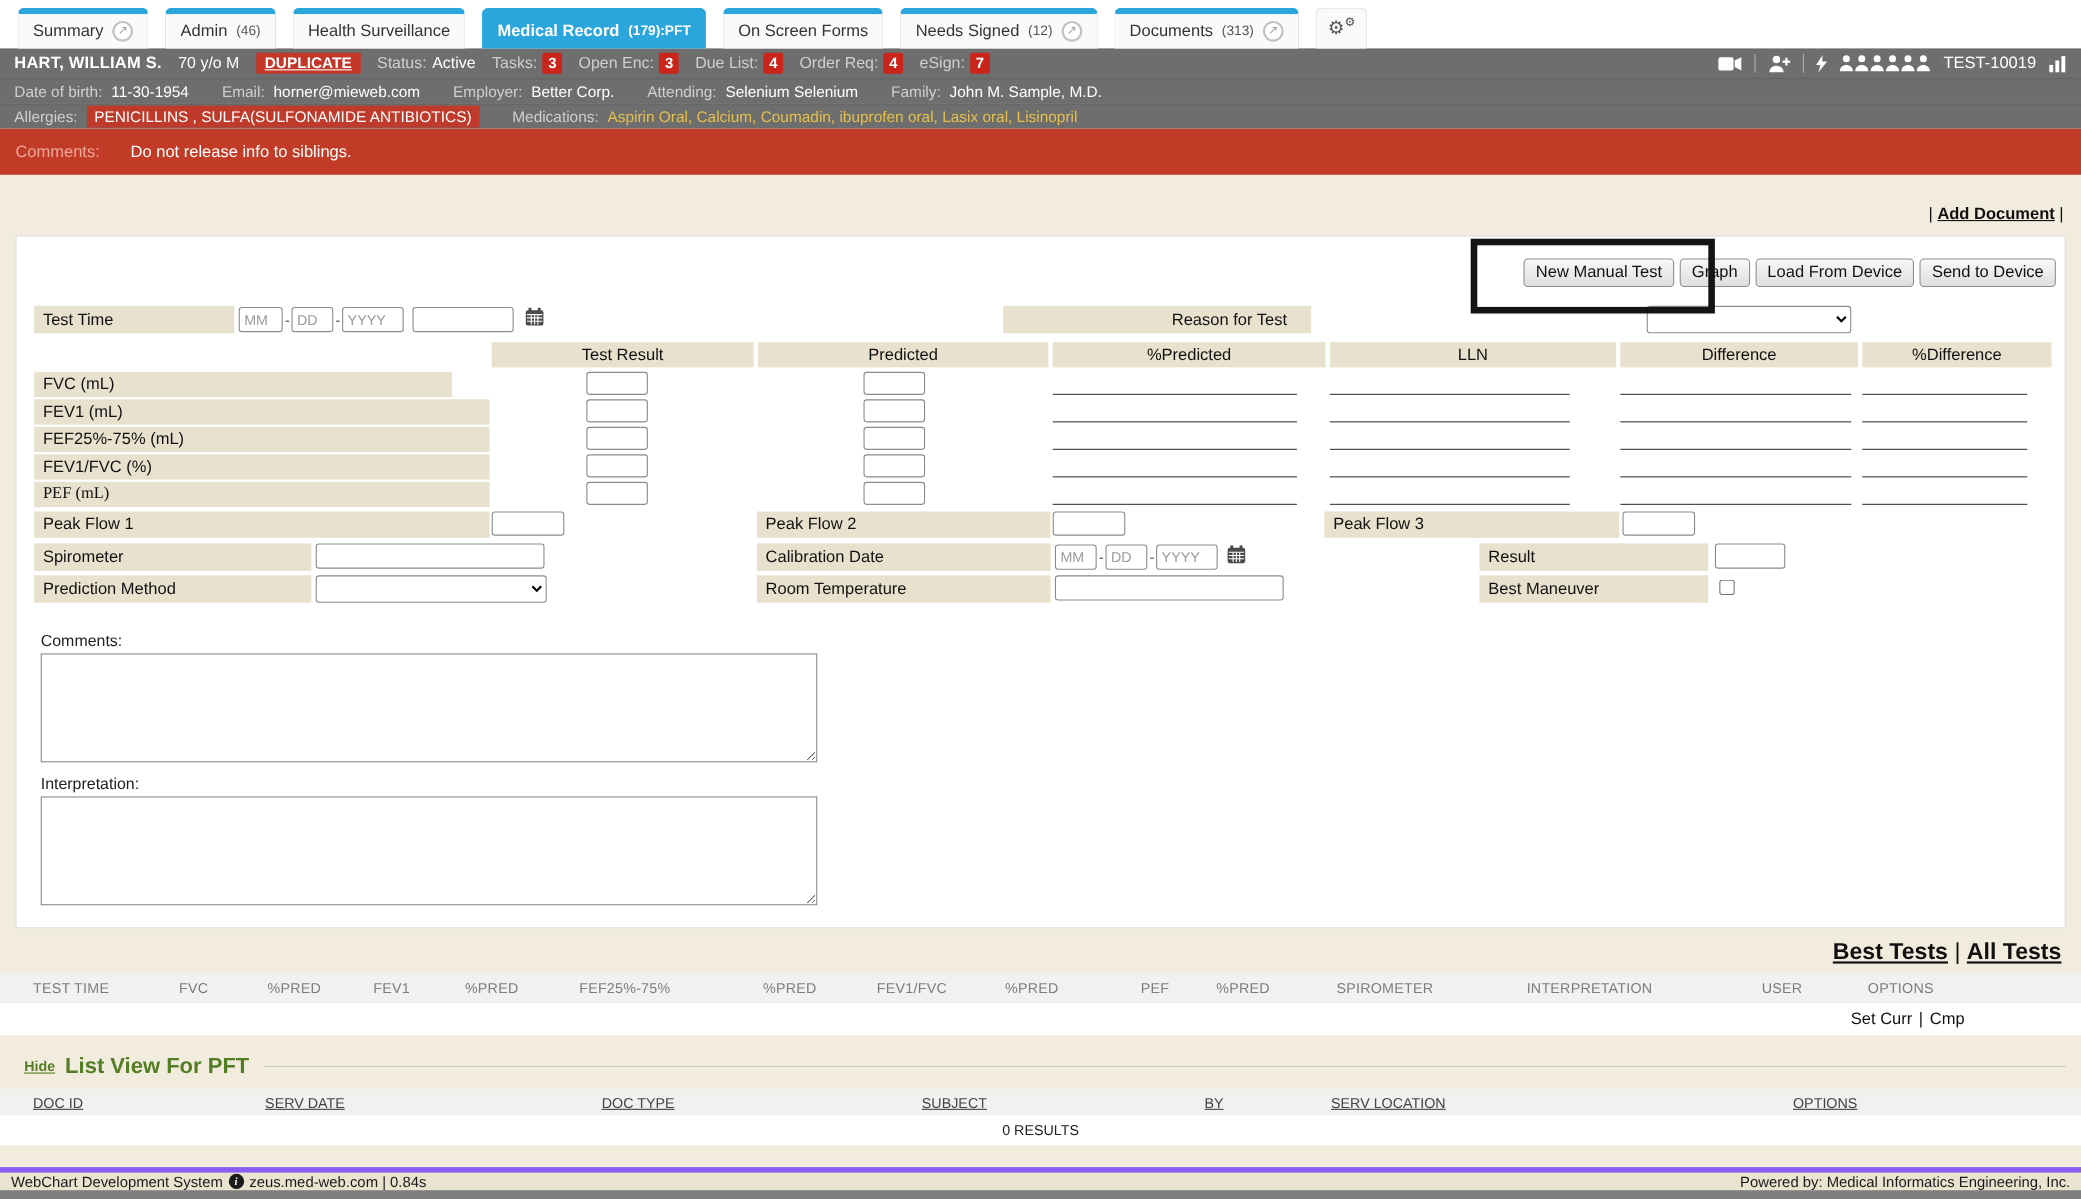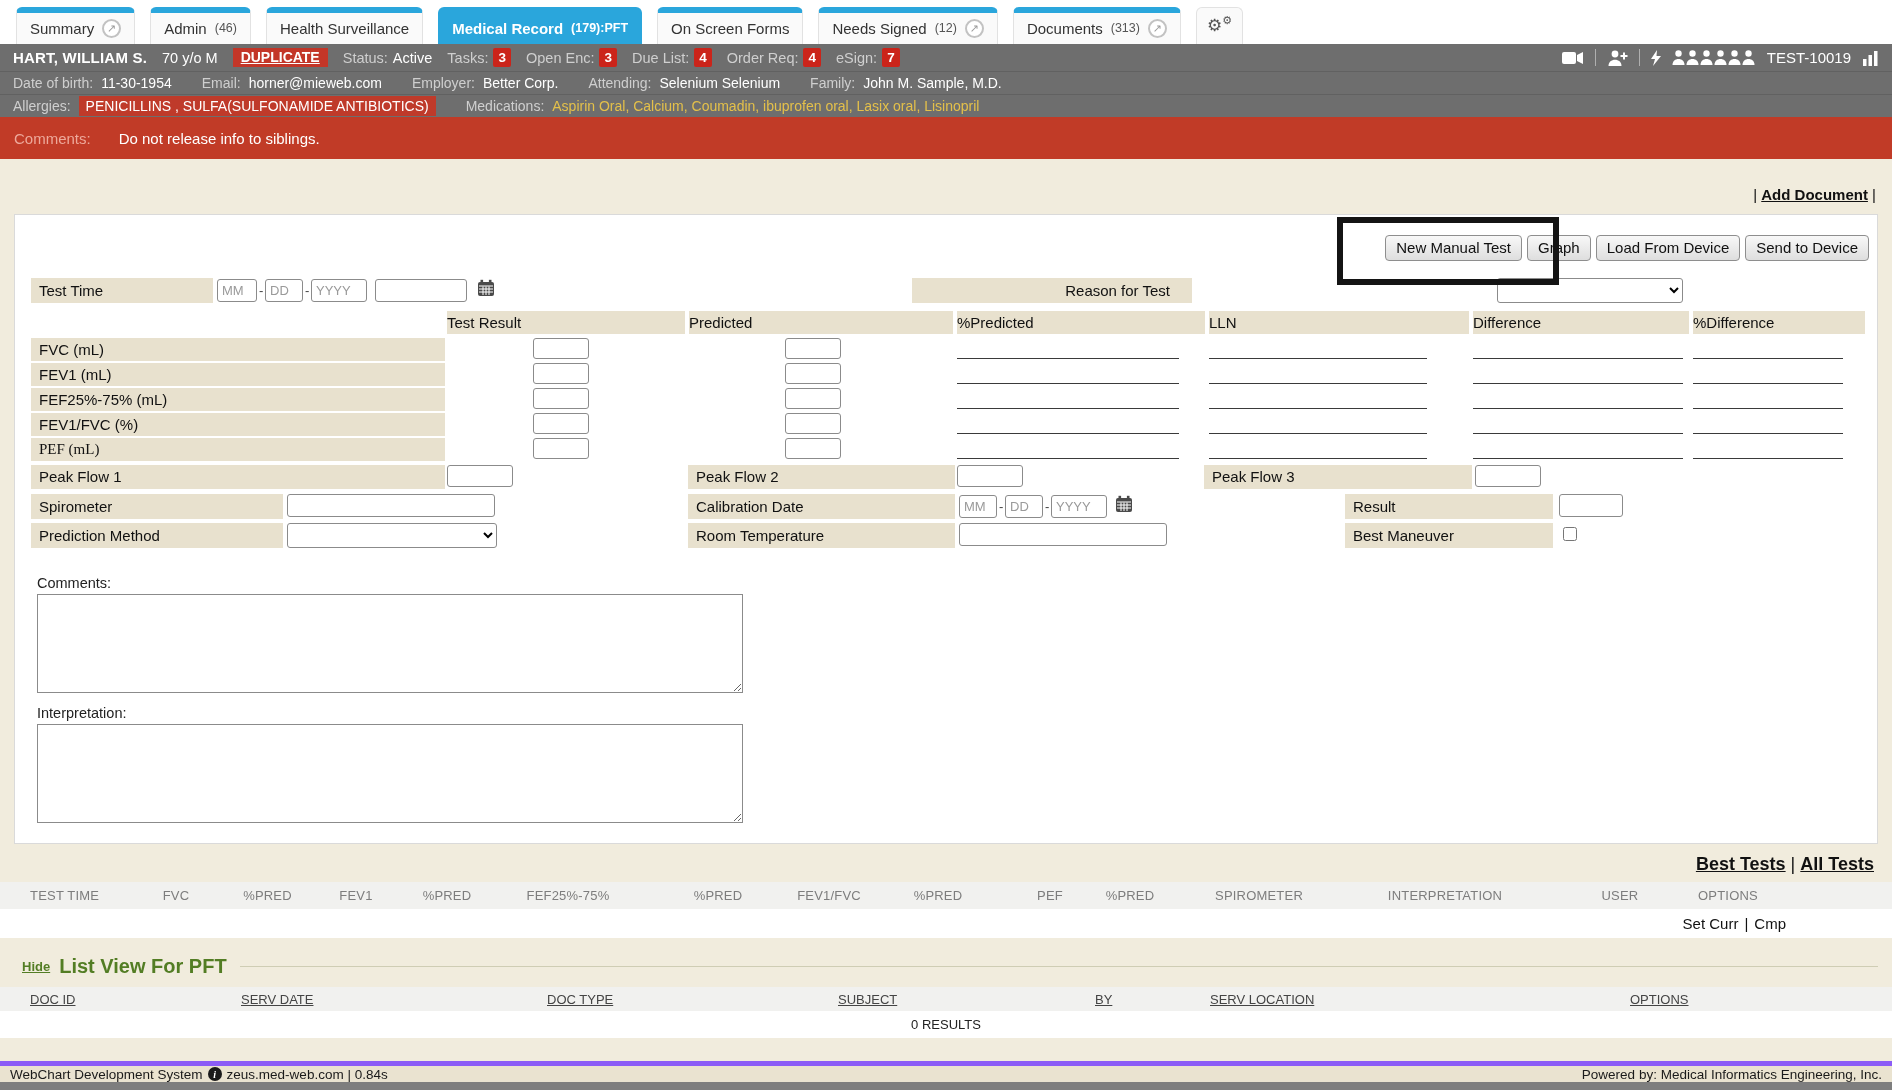--- a/index.html
+++ b/index.html
@@ -64,33 +64,33 @@
 
   .btnrow { position:absolute; top:20px; right:8px; display:flex; gap:5px; z-index:3; }
   .btn {
     font-family:"Liberation Sans", sans-serif;
     font-size:15px; padding:3px 10px 4px; color:#111;
     background:linear-gradient(#f8f8f8,#dedede); border:1px solid #8e8e8e; border-radius:4px; cursor:pointer; white-space:nowrap;
   }
 
   .flabel { position:absolute; background:#e8e1ce; font-size:15px; line-height:25px; padding-left:8px; height:25px; white-space:nowrap; }
   .flabel.r { text-align:right; padding-right:22px; }
-  .fhdr { position:absolute; background:#e8e1ce; font-size:15px; line-height:23px; height:23px; }
+  .fhdr { position:absolute; background:#e8e1ce; font-size:15px; line-height:23px; height:23px; text-align:center; }
   .ti { position:absolute; height:23px; border:1px solid #8b8b8b; border-radius:3px; font-size:13px; padding:0 4px; font-family:"Liberation Sans",sans-serif; color:#111; }
   .ti::placeholder { color:#9a9a9a; }
   .dash { position:absolute; font-size:13px; color:#444; }
   .uline { position:absolute; border-bottom:1.5px solid #3a3a3a; height:20px; }
   .fsel { position:absolute; height:25px; font-size:13px; border:1px solid #8b8b8b; border-radius:3px; background:#fff; font-family:"Liberation Sans",sans-serif; }
   .cal { position:absolute; cursor:pointer; }
   .plain-lbl { position:absolute; font-size:14.5px; color:#222; }
   .ta { position:absolute; border:1px solid #8b8b8b; resize:both; font-family:"Liberation Sans",sans-serif; font-size:13px; padding:3px; }
   .cbx { position:absolute; width:14px; height:14px; }
 
   
-  .tests-links { text-align:right; margin:10px 18px 0; font-size:18px; }
+  .tests-links { text-align:right; margin:10px 18px 0; font-size:21px; }
   .tests-links a { color:#111; font-weight:bold; text-decoration:underline; cursor:pointer; }
   .res-hdr { margin-top:7px; background:#f1f1ef; height:27px; display:flex; align-items:center; padding-left:30px; font-size:13px; color:#7d7d7d; letter-spacing:.2px; }
   .res-hdr span { display:inline-block; }
   .rc { text-align:center; }
   .res-row { background:#fff; height:29px; display:flex; align-items:center; justify-content:flex-end; padding-right:106px; font-size:15px; }
   .res-row a { color:#111; text-decoration:none; cursor:pointer; }
 
   
   .lv-head { display:flex; align-items:center; margin:17px 14px 0 22px; gap:9px; }
   .lv-hide { color:#537d24; font-weight:bold; font-size:13px; text-decoration:underline; cursor:pointer; }
@@ -298,21 +298,21 @@
     <div class="flabel r" style="left:897px;top:63px;width:280px;">Reason for Test</div>
     <select class="fsel" style="left:1482px;top:63px;width:186px;"></select>
 
     <div class="fhdr" style="left:432px;top:96px;width:238px;">Test Result</div>
     <div class="fhdr" style="left:674px;top:96px;width:264px;">Predicted</div>
     <div class="fhdr" style="left:942px;top:96px;width:248px;">%Predicted</div>
     <div class="fhdr" style="left:1194px;top:96px;width:260px;">LLN</div>
     <div class="fhdr" style="left:1458px;top:96px;width:216px;">Difference</div>
     <div class="fhdr" style="left:1678px;top:96px;width:172px;">%Difference</div>
 
-    <div class="flabel" style="left:16px;top:123px;width:414px;height:23px;line-height:23px;">FVC (mL)</div>
+    <div class="flabel" style="left:16px;top:123px;width:380px;height:23px;line-height:23px;">FVC (mL)</div>
     <input class="ti" style="left: 518px; top: 123px; width: 56px; height: 21px;">
     <input class="ti" style="left: 770px; top: 123px; width: 56px; height: 21px;">
     <div class="uline" style="left:942px;top:124px;width:222px;"></div>
     <div class="uline" style="left:1194px;top:124px;width:218px;"></div>
     <div class="uline" style="left:1458px;top:124px;width:210px;"></div>
     <div class="uline" style="left:1678px;top:124px;width:150px;"></div>
 
     <div class="flabel" style="left:16px;top:148px;width:414px;height:23px;line-height:23px;">FEV1 (mL)</div>
     <input class="ti" style="left: 518px; top: 148px; width: 56px; height: 21px;">
     <input class="ti" style="left: 770px; top: 148px; width: 56px; height: 21px;">

